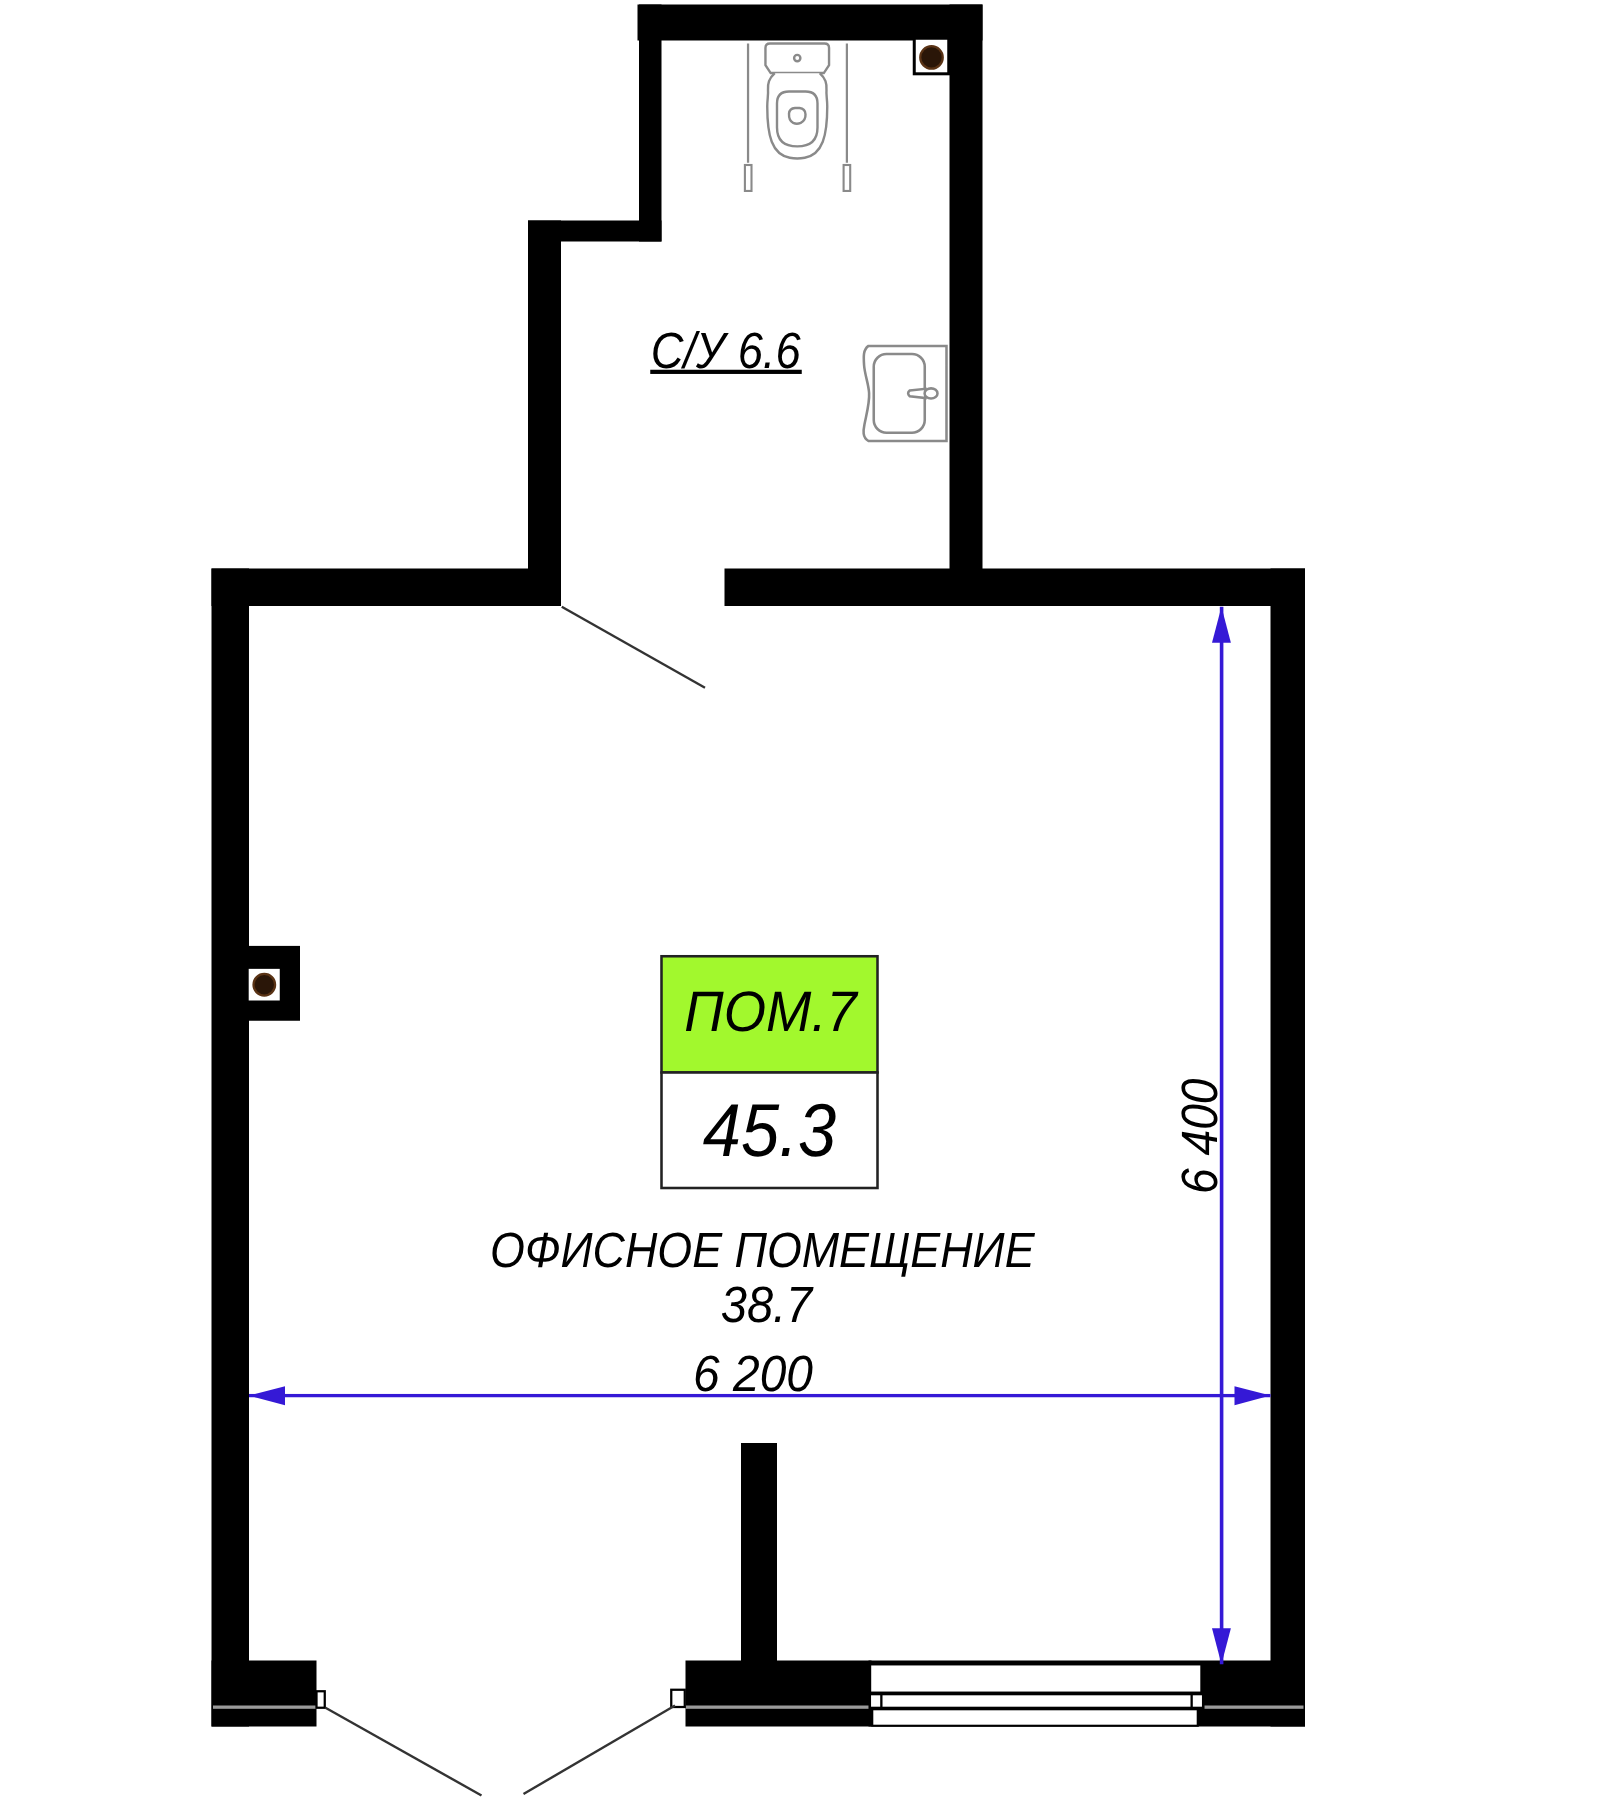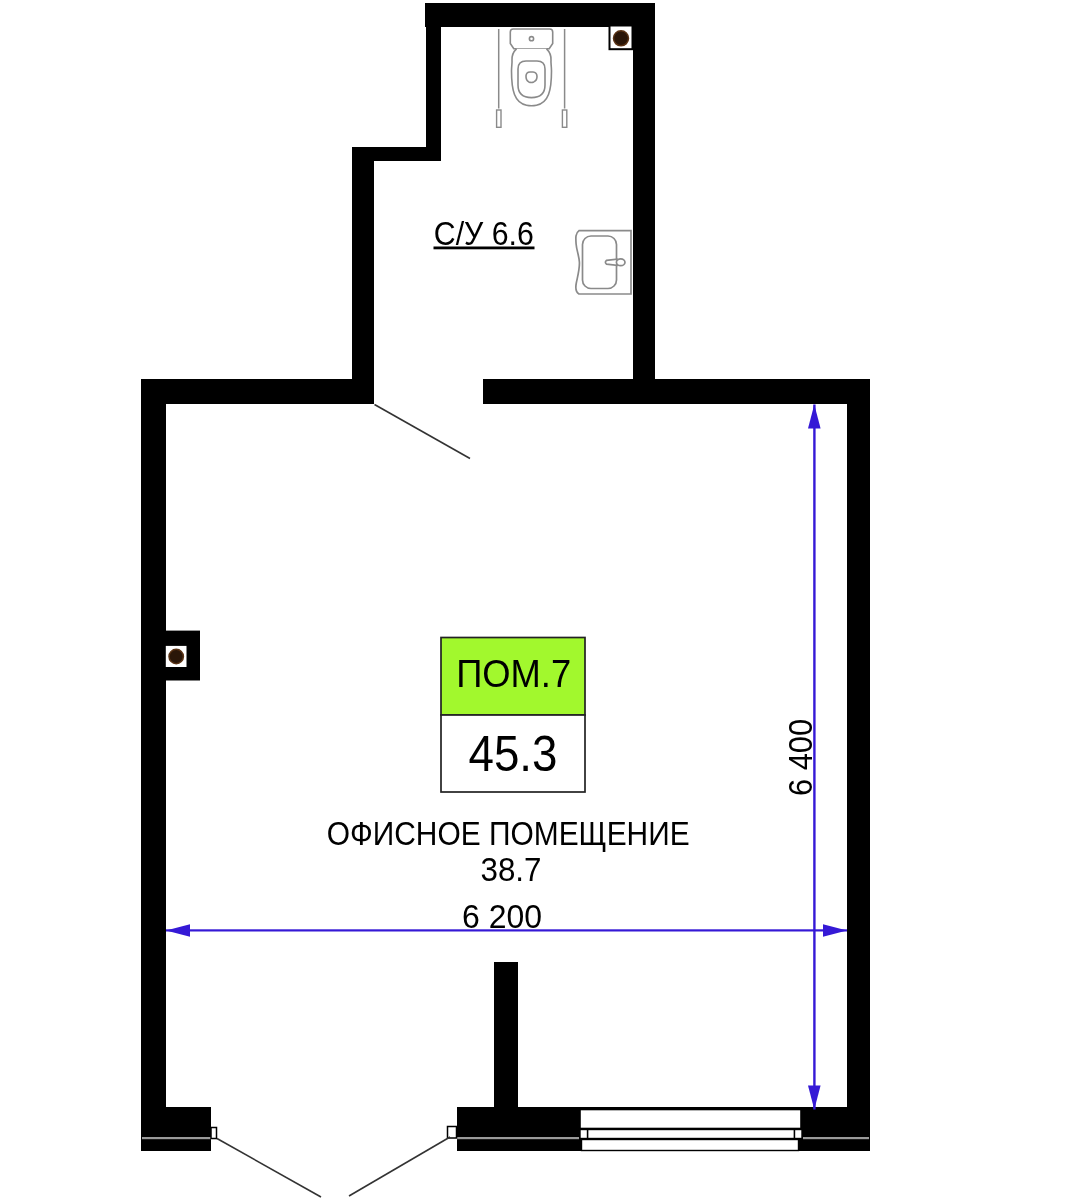--- a/index.html
+++ b/index.html
@@ -1,16 +1,16 @@
 <!DOCTYPE html>
 <html><head>
 <meta charset="utf-8">
 <style>
   html,body{margin:0;padding:0;background:#ffffff;}
-  #plan{position:relative;width:1065px;height:1200px;background:#8b5cf6;font-family:"Liberation Sans", sans-serif;}
+  #plan{position:relative;width:1065px;height:1200px;background:#8b5cf6;font-family:"Liberation Sans", sans-serif;font-style:italic;}
 </style>
 </head>
 <body>
 <div id="plan">
 <svg width="1065" height="1200" viewBox="0 0 1065 1200" xmlns="http://www.w3.org/2000/svg">
 
   <rect x="0" y="0" width="1065" height="1200" fill="#ffffff"></rect>
 
   <rect x="425" y="3" width="230" height="24" fill="#000000"></rect>
 

